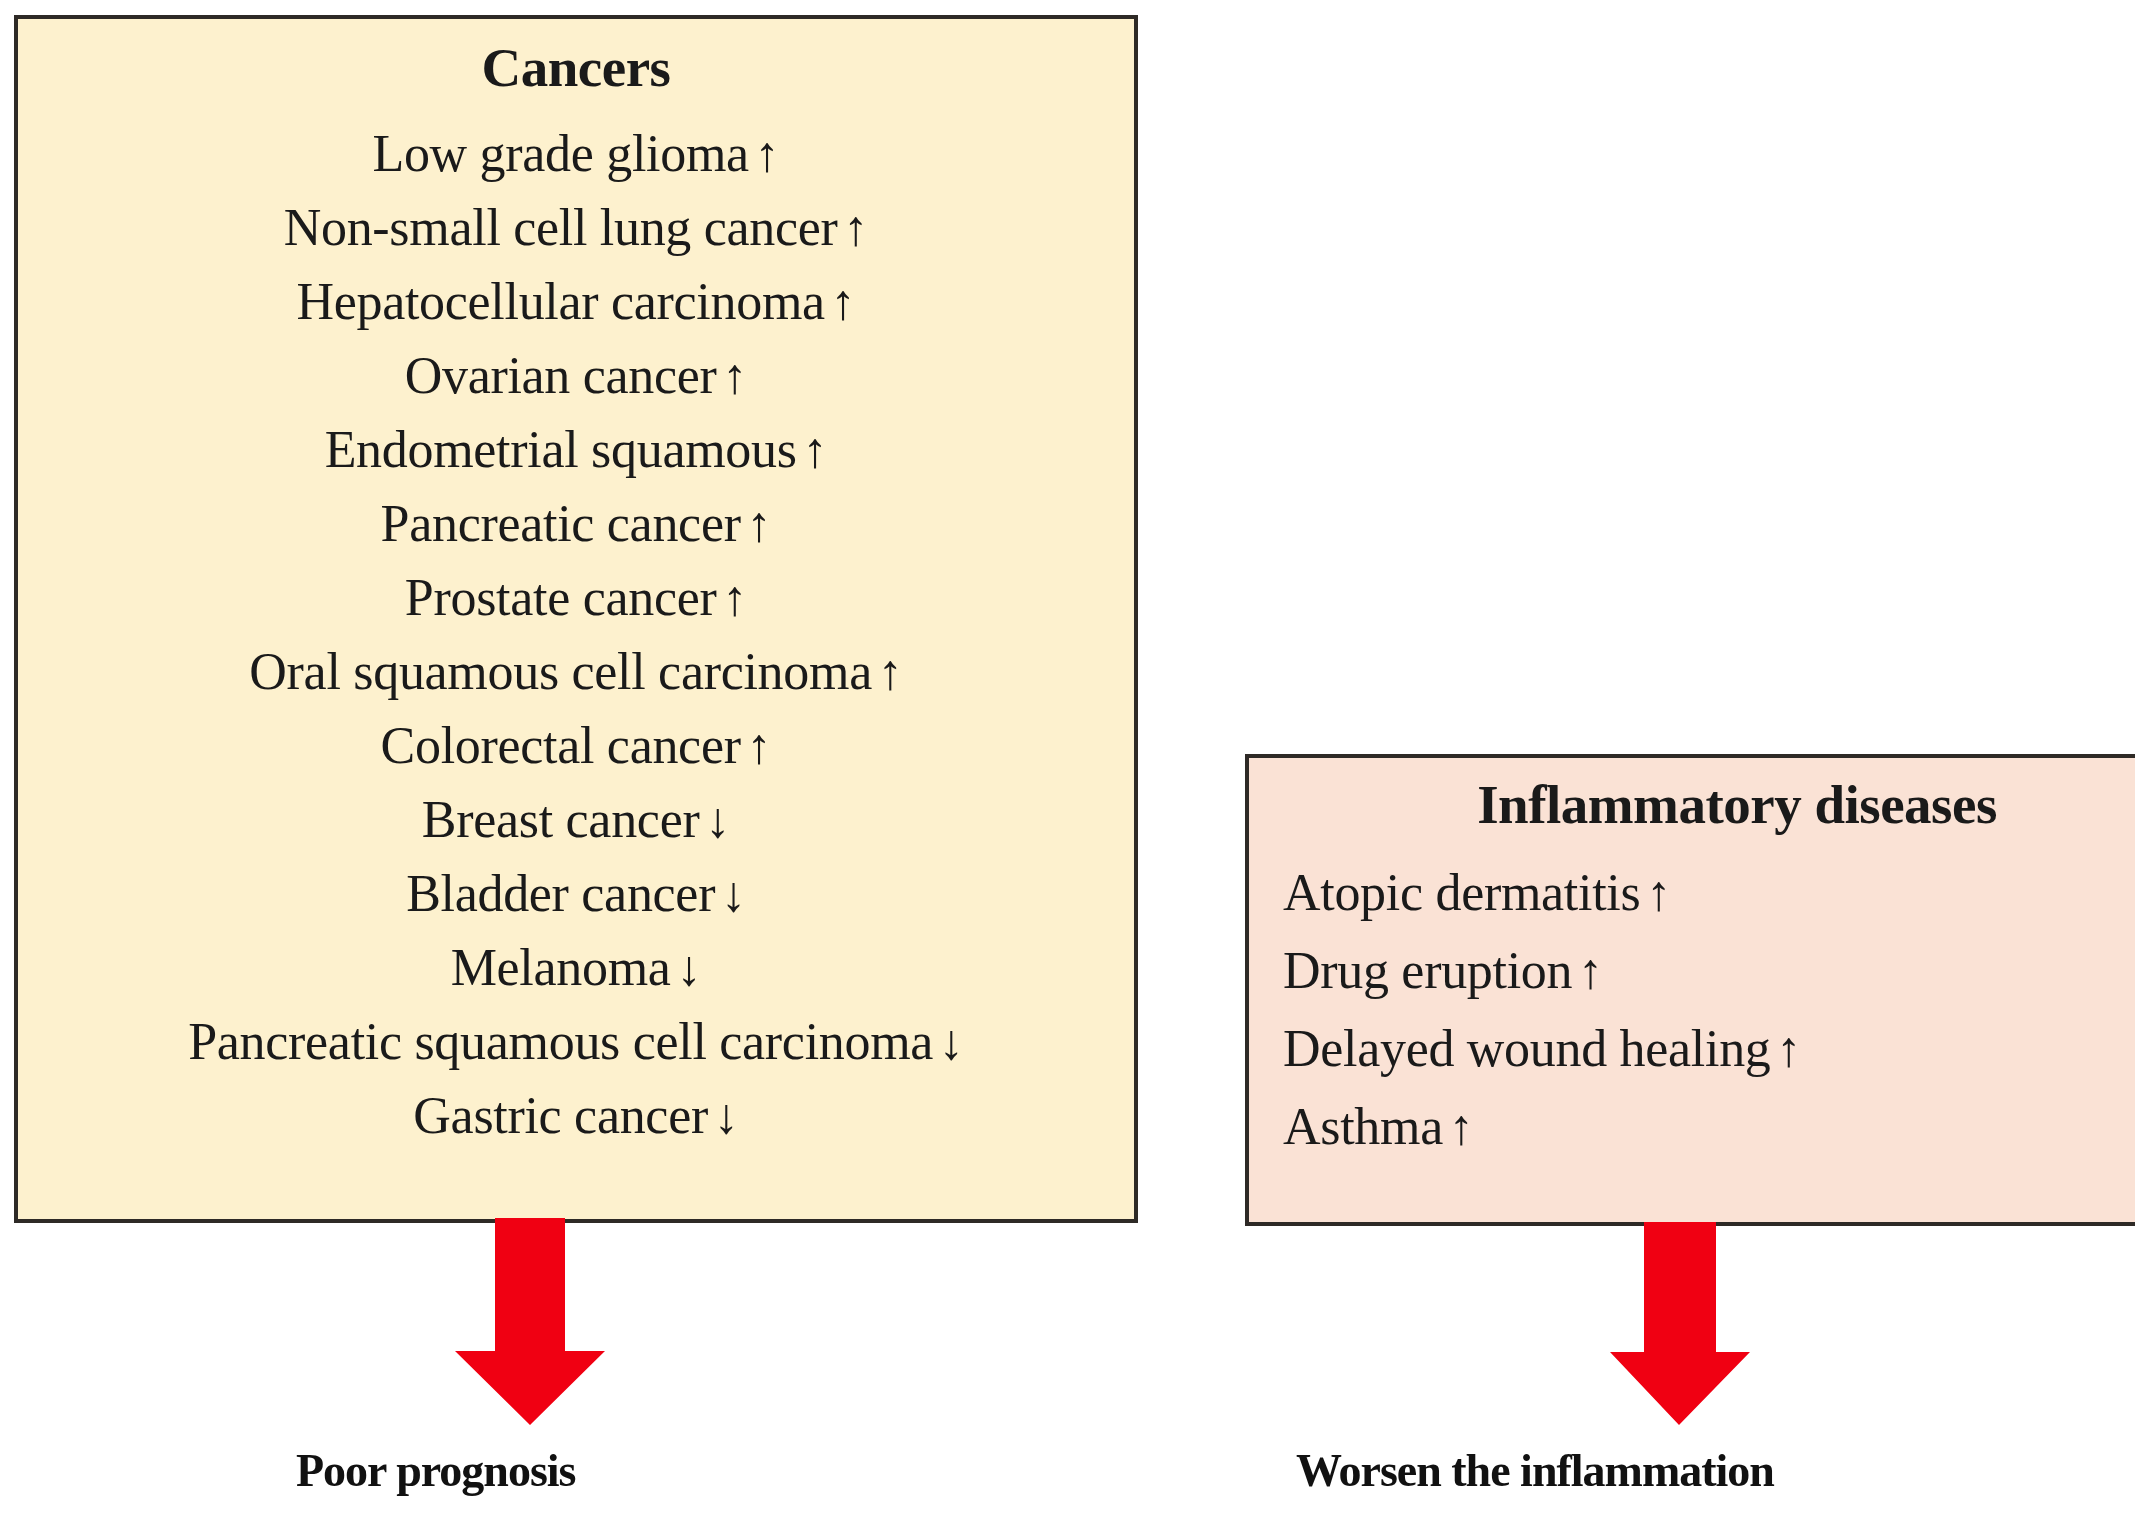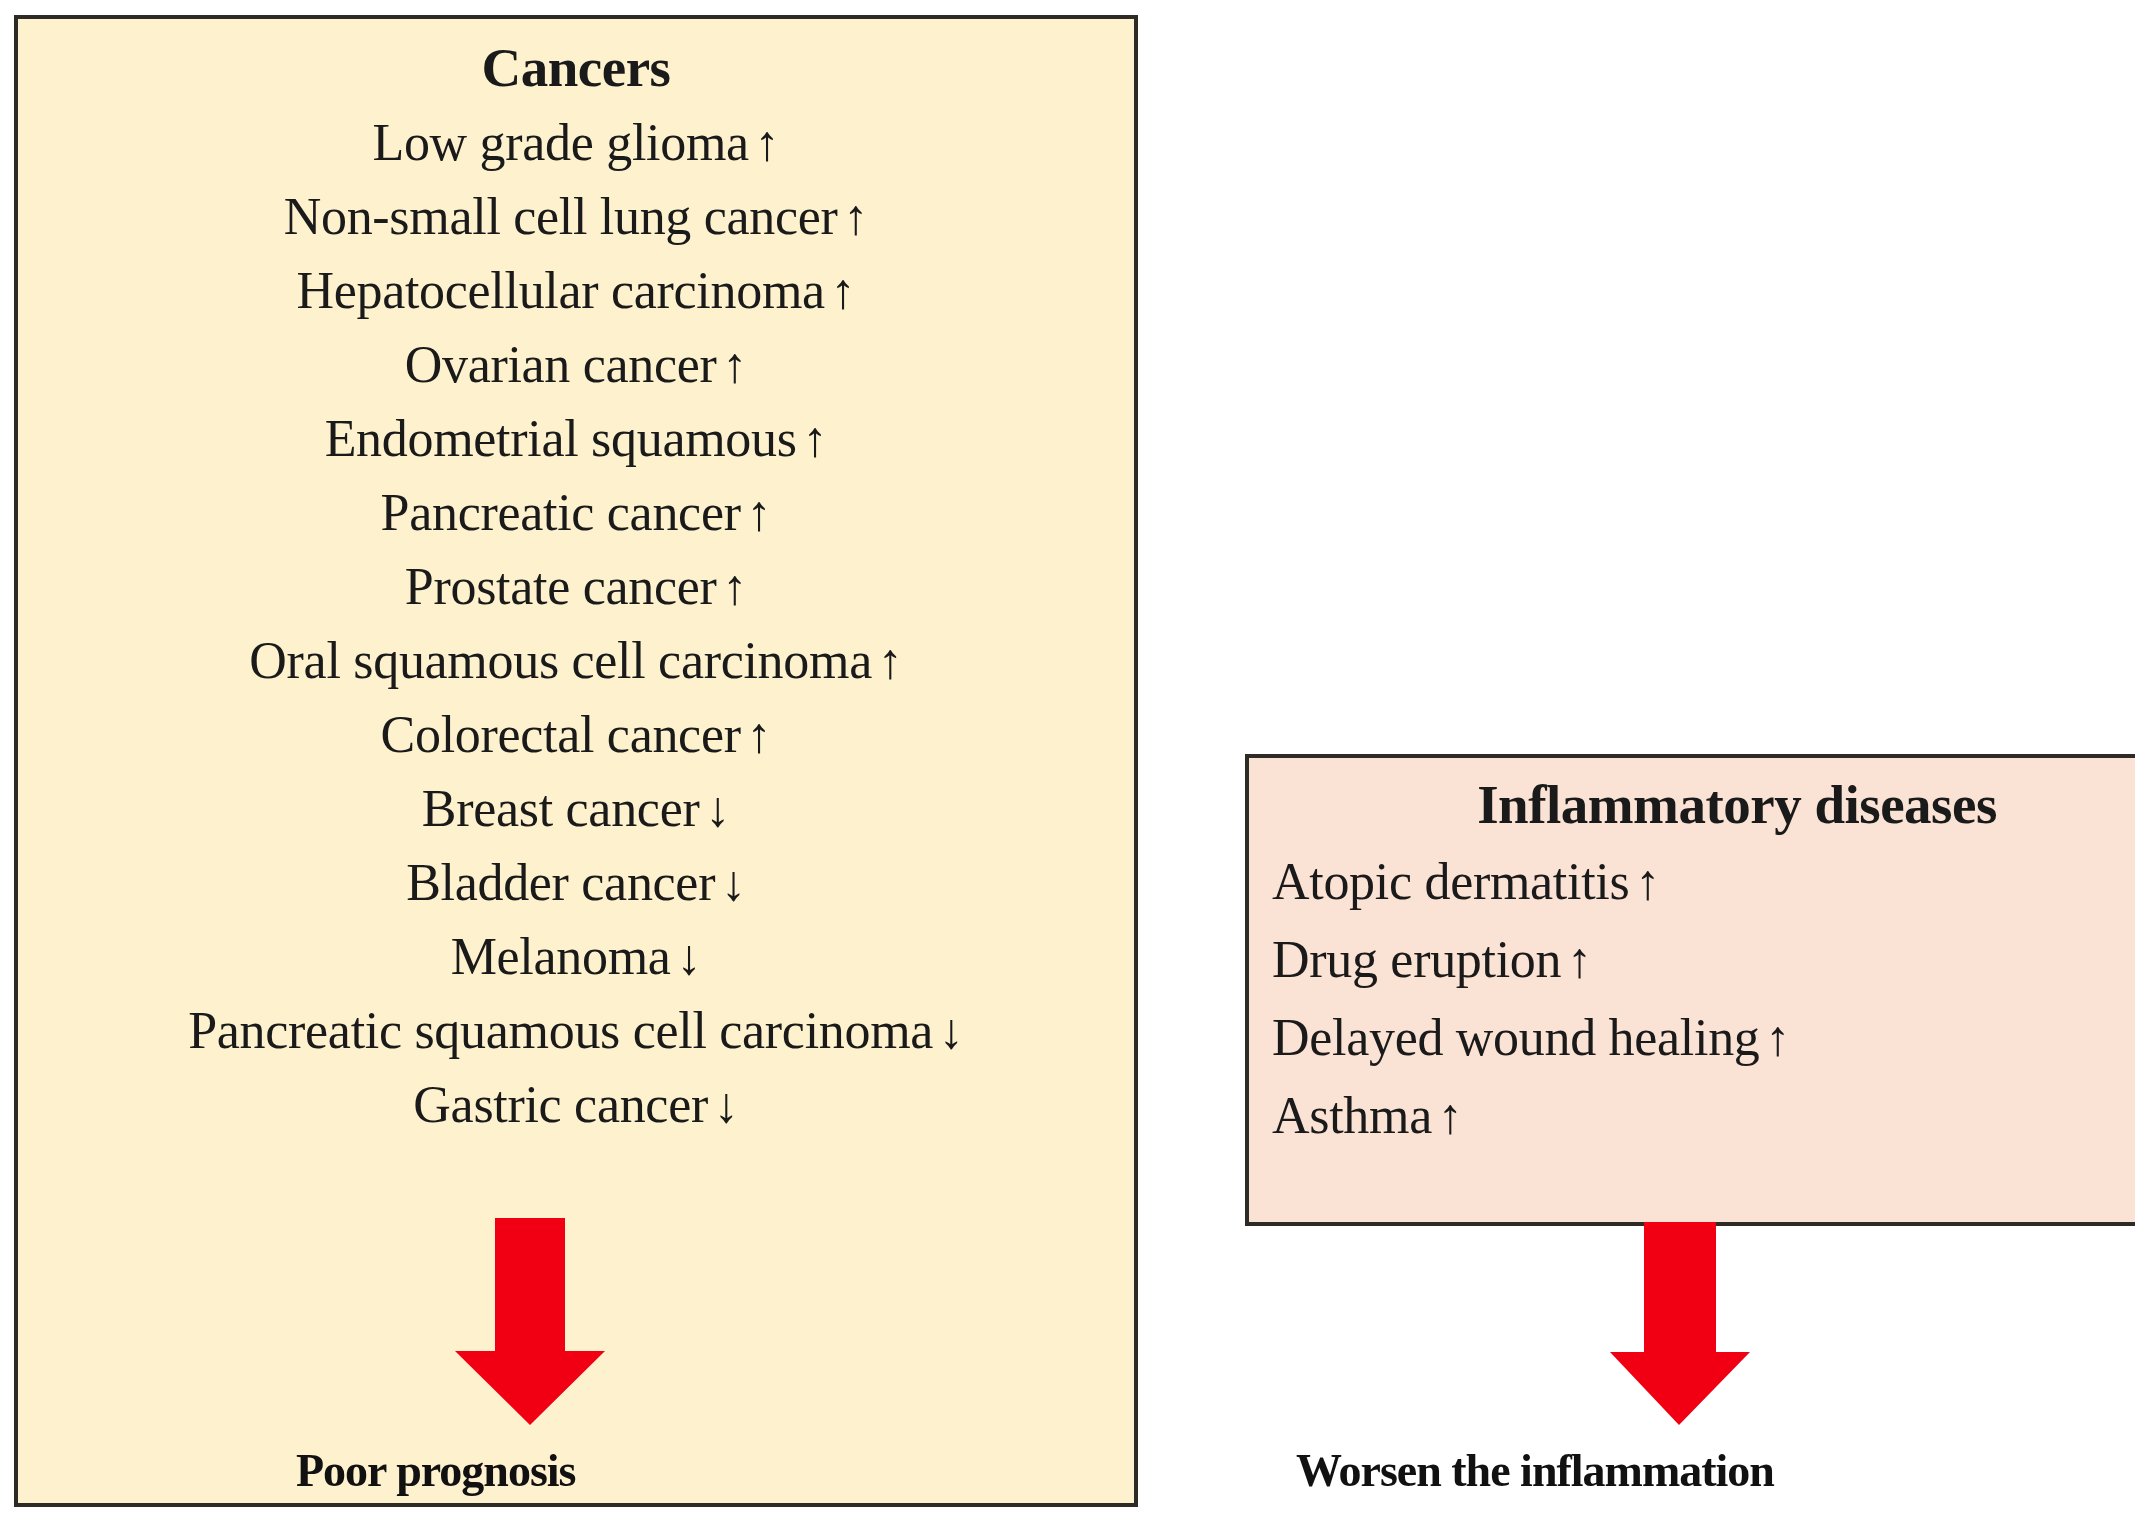--- a/index.html
+++ b/index.html
@@ -21,21 +21,21 @@
     box-sizing: border-box;
     border: 4px solid #2e2a26;
     text-align: center;
   }
 
   
   #cancers-panel {
     left: 14px;
     top: 15px;
     width: 1124px;
-    height: 1492px;
+    height: 1208px;
     background: #fdf1ce;
     padding-top: 16px;
   }
 
   
   #inflammatory-panel {
     left: 1245px;
     top: 754px;
     width: 984px;
     height: 472px;
@@ -48,21 +48,21 @@
     font-size: 55px;
     line-height: 66px;
     letter-spacing: -0.5px;
     white-space: nowrap;
   }
   #cancers-panel .panel-title { text-align: center; }
   #inflammatory-panel .panel-title { text-align: center; }
 
   .item-list {
     list-style: none;
-    margin: 5px;
+    margin: 16px;
     padding: 0;
   }
   .item {
     font-size: 52px;
     line-height: 73px;
     white-space: nowrap;
     letter-spacing: -0.3px;
   }
   #cancers-panel .item { text-align: center; }
   #inflammatory-panel .item {

